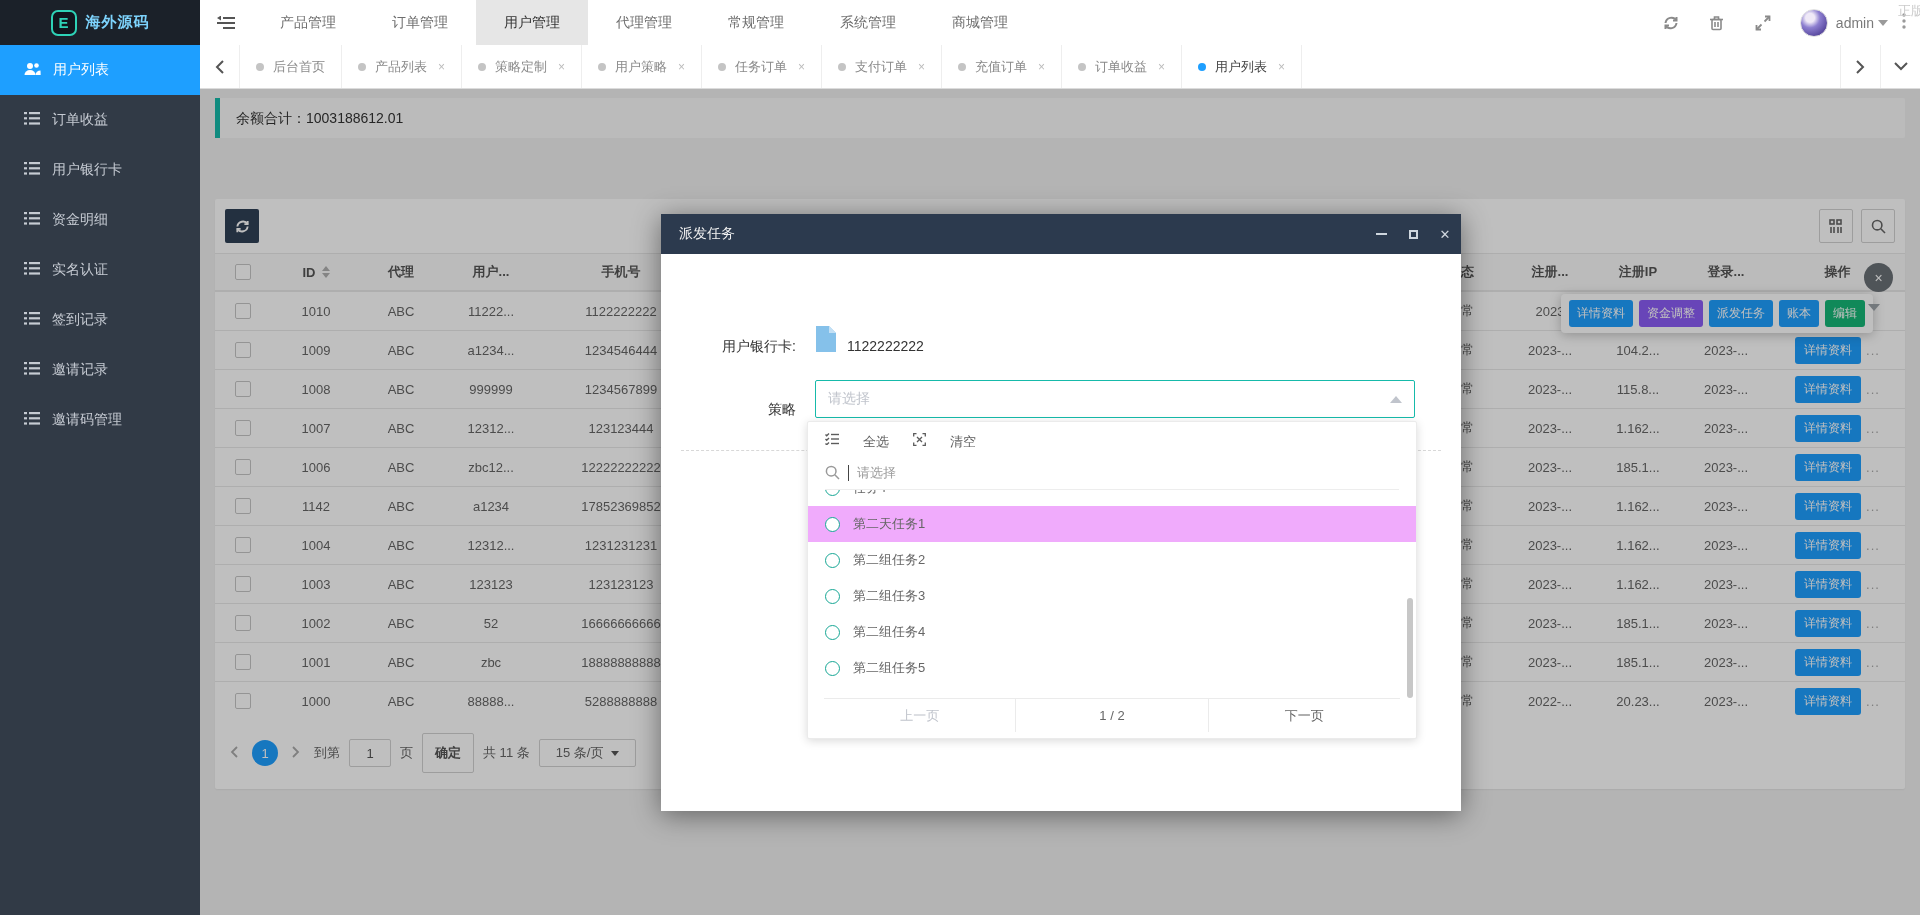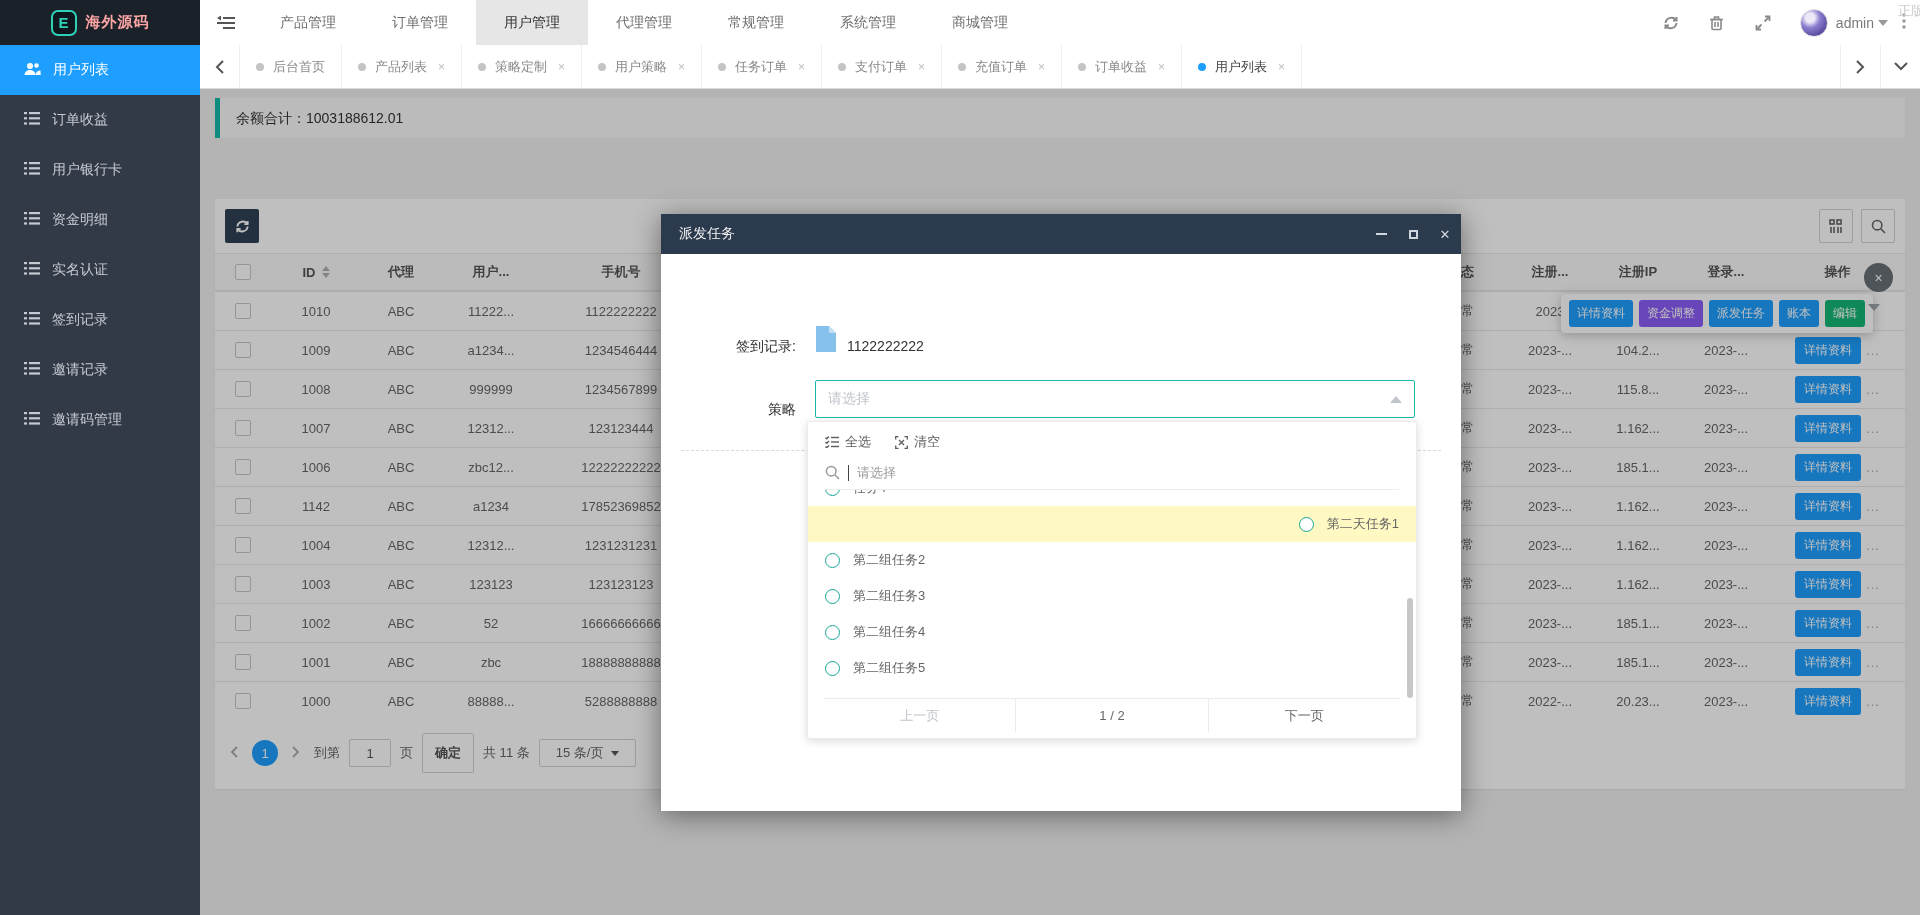--- a/index.html
+++ b/index.html
@@ -4,21 +4,21 @@
 <style>
   * { margin:0; padding:0; box-sizing:border-box; }
   html,body { width:1920px; height:915px; overflow:hidden; background:#fff;
     font-family:"Liberation Sans","DejaVu Sans",sans-serif; }
   .app { position:relative; width:1920px; height:915px; overflow:hidden; }
 
   
   .topbar { position:absolute; left:0; top:0; width:1920px; height:45px; background:#fff; display:flex; z-index:20; }
   .logo { width:200px; height:45px; background:#1b2129; display:flex; align-items:center; justify-content:center; gap:9px; flex:none; }
   .logo-badge { width:26px; height:26px; border:2px solid #2ed3b7; border-radius:7px; color:#2ed3b7; font-weight:bold; font-size:15px; display:flex; align-items:center; justify-content:center; background:#10161d; }
-  .logo-text { color:#fca5a5; font-size:15px; font-weight:bold; letter-spacing:1px; }
+  .logo-text { color:#7dd3fc; font-size:15px; font-weight:bold; letter-spacing:1px; }
   .nav { display:flex; align-items:stretch; }
   .nav-toggle { width:52px; display:flex; align-items:center; justify-content:center; color:#555; cursor:pointer; }
   .nav-item { padding:0 28px; line-height:45px; font-size:14px; color:#6e6e6e; cursor:pointer; }
   .nav-item.active { background:#e6e6e6; color:#333; }
   .nav-right { margin-left:auto; display:flex; align-items:center; padding-right:14px; }
   .nav-ico { width:46px; display:flex; justify-content:center; color:#8a8a8a; cursor:pointer; }
   .avatar { width:28px; height:28px; border-radius:50%; margin:0 8px 0 14px;
     background:radial-gradient(circle at 35% 30%, #efe9f7 18%, #8d7fd0 40%, #5a4aa0 75%, #3d3270 100%); border:1px solid #e0e0e0; }
   .admin-name { font-size:14px; color:#7a7a7a; margin-right:4px; }
   .caret-down { width:0; height:0; border-left:5px solid transparent; border-right:5px solid transparent; border-top:6px solid #9a9a9a; margin-right:14px; }
@@ -98,27 +98,27 @@
   .member-value { position:absolute; left:186px; top:80px; font-size:14px; color:#333; line-height:24px; }
   .strategy-label { top:136px; line-height:38px; }
   .select { position:absolute; left:154px; top:126px; width:600px; height:38px; border:1px solid #16baaa; border-radius:2px; background:#fff; display:flex; align-items:center; padding:0 12px; cursor:pointer; }
   .select-placeholder { color:#c0c4cc; font-size:14px; }
   .select-caret { position:absolute; right:12px; width:0; height:0; border-left:6px solid transparent; border-right:6px solid transparent; border-bottom:7px solid #c0c4cc; }
   .dash-line { position:absolute; left:20px; right:20px; top:196px; border-top:1px dashed #d8d8d8; }
 
   
   .dd { position:absolute; left:146px; top:167px; width:610px; height:318px; background:#fff; border:1px solid #ebebeb; border-radius:2px; box-shadow:0 2px 10px rgba(0,0,0,.15); z-index:5; }
   .dd-head { display:flex; align-items:center; gap:24px; padding:11px 17px 5px; }
-  .dd-tool { display:flex; align-items:center; gap:6px; color:#5c5c5c; font-size:13px; cursor:pointer; }
+  .dd-tool { display:flex; gap:24px; color:#5c5c5c; font-size:13px; cursor:pointer; }
   .dd-search { margin:0 17px; height:34px; border-bottom:1px solid #ededed; display:flex; align-items:center; gap:8px; }
   .dd-cursor { width:1px; height:16px; background:#444; }
   .dd-search-ph { color:#9a9a9a; font-size:13px; }
   .dd-options { height:206px; overflow:hidden; }
   .dd-opt { height:36px; display:flex; align-items:center; gap:13px; padding:0 17px; font-size:13px; color:#666; cursor:pointer; }
-  .dd-opt.hover { background:#fef9c3;justify-content:flex-end; }
+  .dd-opt.hover { background:#f0abfc; }
   .dd-opt.partial { margin-top:-20px; }
   .radio { width:15px; height:15px; border:1px solid #17a795; border-radius:50%; background:#fff; flex:none; }
   .dd-scrollthumb { position:absolute; right:3px; top:176px; width:6px; height:100px; background:#c7c7c7; border-radius:3px; }
   .dd-pager { position:absolute; left:16px; right:16px; bottom:6px; height:34px; display:flex; border:1px solid #ebebeb; border-left:none; border-right:none; border-bottom:none; }
   .dd-pg { flex:1; display:flex; align-items:center; justify-content:center; font-size:13px; color:#666; cursor:pointer; border-left:1px solid #ebebeb; }
   .dd-pg:first-child { border-left:none; }
   .dd-pg.disabled { color:#c0c4cc;text-align:right; }
 </style>
 </head>
 <body>
@@ -713,21 +713,21 @@
           <span class="win-btn">
               <span class="win-min"></span>
             </span>
           <span class="win-btn">
               <span class="win-max"></span>
             </span>
           <span class="win-btn">✕</span>
         </span>
       </div>
       <div class="modal-body">
-        <div class="form-label member-row">签到记录:</div>
+        <div class="form-label member-row">用户银行卡:</div>
         <span class="member-icon">
           <svg width="22" height="26" viewBox="0 0 22 26">
               <path d="M2 0 h13 l7 7 v19 H2 Z" fill="#85c1ea"></path>
               <path d="M15 0 l7 7 h-7 Z" fill="#c3e0f5"></path>
             </svg>
         </span>
         <div class="member-value">1122222222</div>
 
         <div class="form-label strategy-label">策略</div>
         <div class="select">

